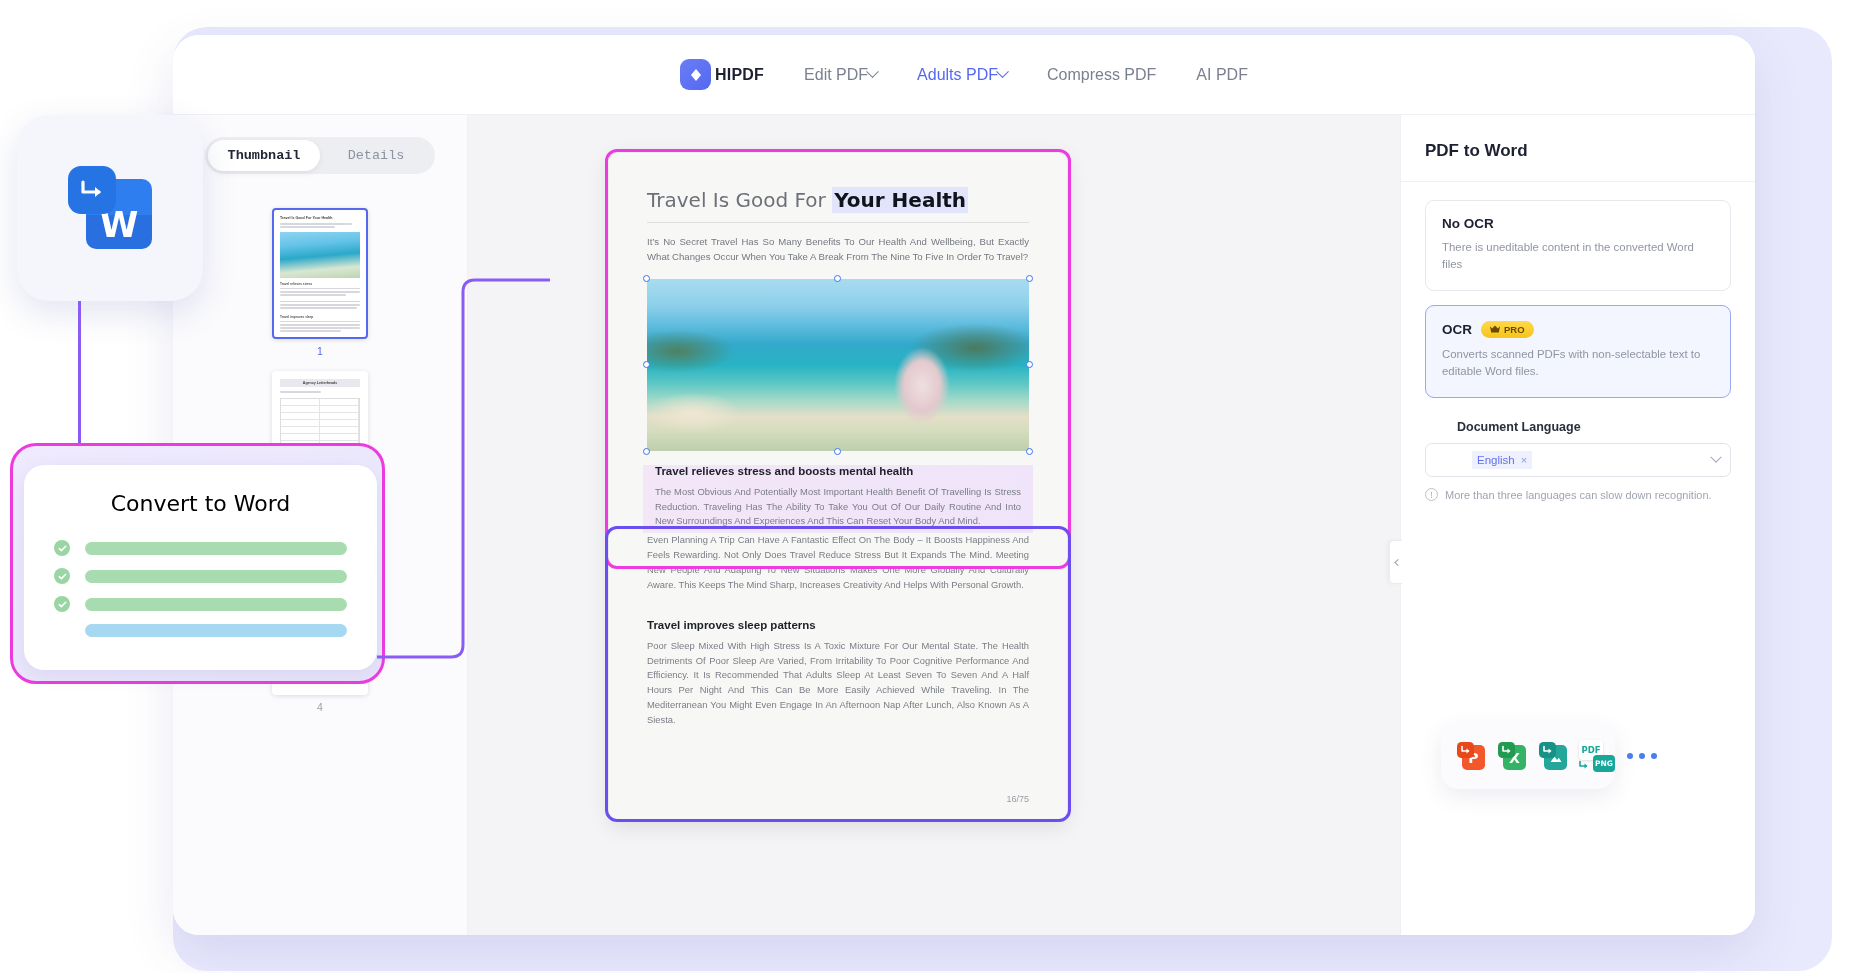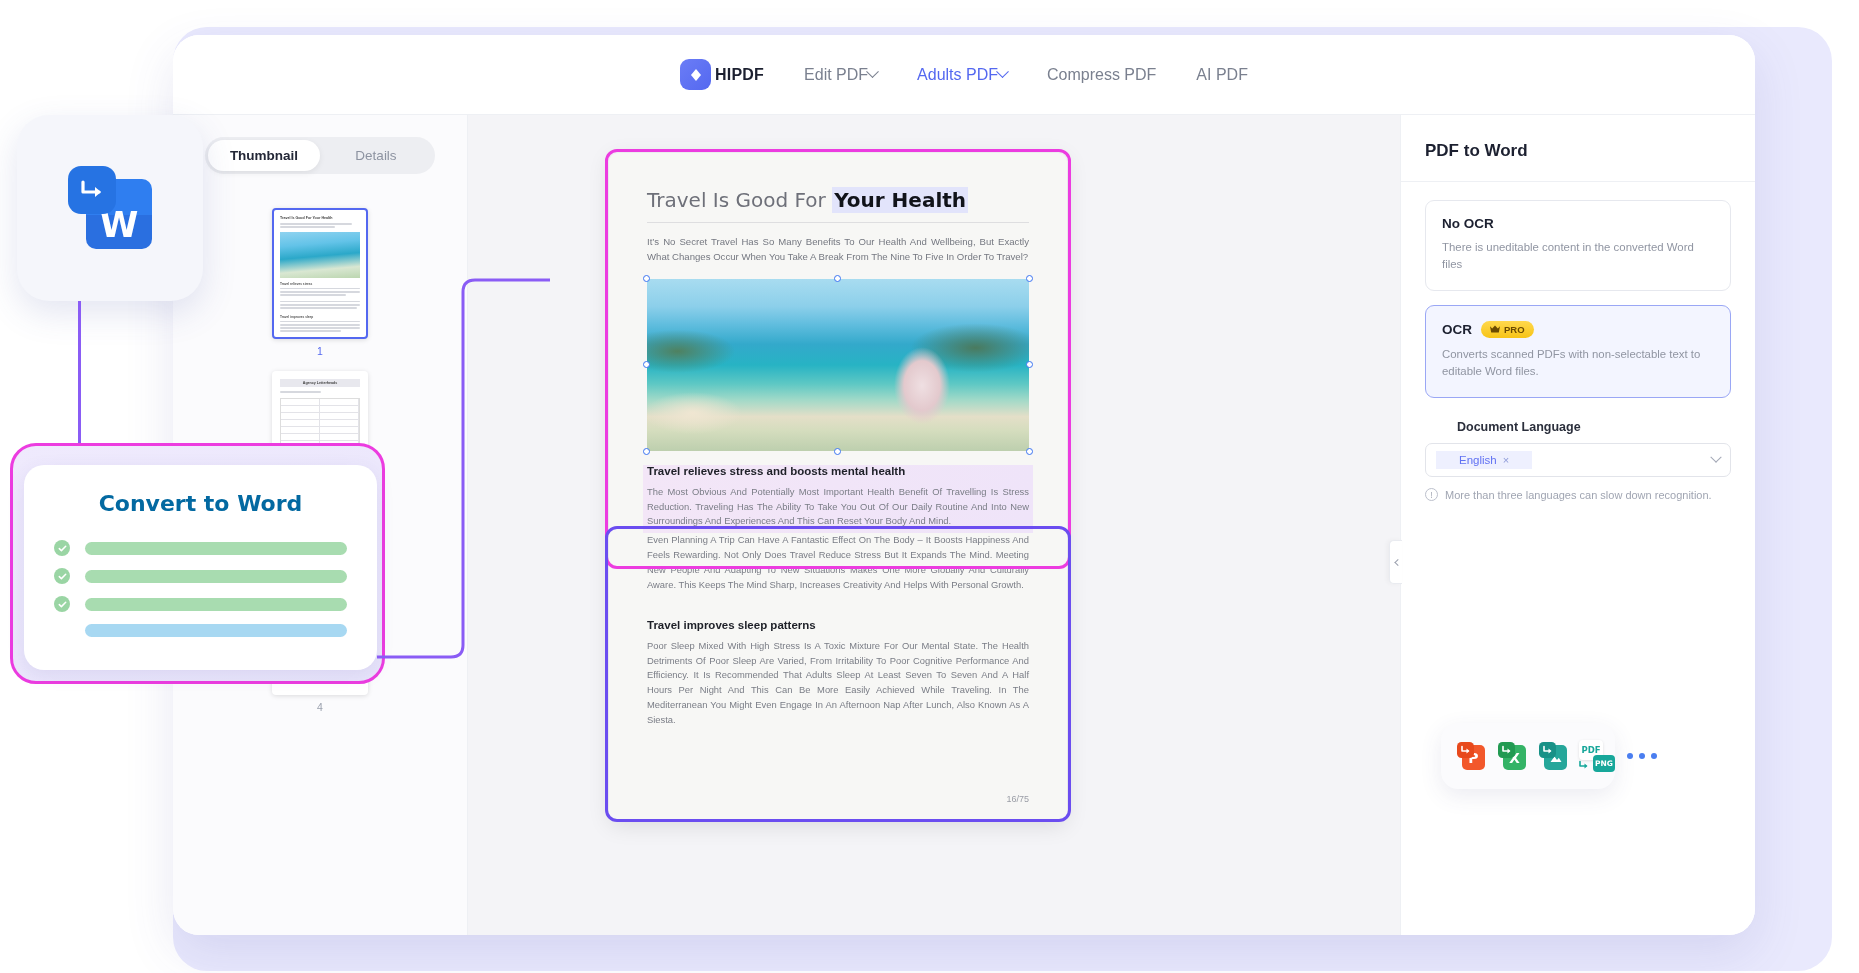--- a/index.html
+++ b/index.html
@@ -46,21 +46,21 @@
   .left-panel { width:295px; background:#fbfbfd; border-right:1px solid #eef0f4; position:relative; }
   .center-panel { flex:1; background:#f4f4f7; position:relative; overflow:hidden; }
   .right-panel { width:355px; background:#ffffff; border-left:1px solid #eef0f4; position:relative; }
 
   
   .tabs {
     position:absolute; left:32px; top:22px; width:230px; height:37px;
     background:#edeef2; border-radius:19px; display:flex; padding:3px;
   }
   .tab { flex:1; display:flex; align-items:center; justify-content:center;
-         font-size:13.5px; color:#8d93a1; border-radius:16px; cursor:pointer; }
+         font-size:13.5px; color:#8d93a1; border-radius:16px; cursor:pointer;font-family:Liberation Mono, monospace; }
   .tab.active { background:#fff; color:#232737; font-weight:600;
                 box-shadow:0 2px 6px rgba(0,0,0,.07); }
 
   
   .thumbs { position:absolute; left:0; top:75px; right:0; bottom:0; overflow:hidden; padding-top:18px; }
   .thumb-wrap { display:flex; flex-direction:column; align-items:center; margin-bottom:14px; }
   .thumb {
     width:96px; height:131px; background:#fff; border-radius:4px;
     border:2px solid transparent; box-shadow:0 1px 5px rgba(0,0,0,.13);
     position:relative; overflow:hidden; cursor:pointer;
@@ -143,21 +143,21 @@
     font-size:9.5px; font-weight:bold; border-radius:9px; padding:3px 9px;
     display:flex; align-items:center; gap:4px;
   }
   .opt-desc { font-size:11.4px; line-height:1.5; color:#9095a2; margin-top:8px; }
   .lbl { font-size:12.5px; font-weight:bold; color:#2b2f3c; margin:6px 0 9px;padding-left:32px; }
   .lang-select {
     height:34px; border:1px solid #e2e4ea; border-radius:7px;
     display:flex; align-items:center; padding:0 10px; cursor:pointer; background:#fff;
   }
   .chip { background:#eef0fe; color:#6172f3; font-size:11.5px; border-radius:0;
-          padding:3px 23px; display:flex; align-items:center; gap:6px; }
+          padding:3px 5px; display:flex; align-items:center; gap:6px;margin-left:36px; }
   .chip-x { color:#8f9bd8; font-size:11px; cursor:pointer; }
   .sel-caret { margin-left:auto; width:8px; height:8px; border-right:1.4px solid #a3a8b6;
                border-bottom:1.4px solid #a3a8b6; transform:rotate(45deg) translate(-2px,-2px); }
   .hint { display:flex; align-items:center; gap:7px; font-size:11px; color:#a0a5b2; margin-top:11px; }
   .hint-i { width:13px; height:13px; border-radius:50%; border:1.2px solid #bcc0cc;
             display:flex; align-items:center; justify-content:center; font-size:9px; color:#a8acb8; }
 
   .collapse-tab {
     position:absolute; left:-12px; top:425px; width:13px; height:44px;
     background:#fff; border:1px solid #e9ebf0; border-right:none;
@@ -191,21 +191,21 @@
   .ctw-outer {
     position:absolute; left:10px; top:443px; width:375px; height:241px;
     background:linear-gradient(160deg,#efeafd,#e8e5fb); border-radius:26px;
     border:3px solid #ec3ce0;
   }
   .ctw-inner {
     position:absolute; left:11px; top:19px; width:353px; height:205px;
     background:#fff; border-radius:20px; box-shadow:0 5px 18px rgba(80,70,160,.1);
     padding:26px 30px;
   }
-  .ctw-title { font-size:22px; font-weight:bold; color:#0369a1; text-align:center;
+  .ctw-title { font-size:22px; font-weight:normal; color:#000000; text-align:center;
                font-family:"DejaVu Sans",sans-serif; }
   .ctw-rows { margin-top:24px; }
   .ctw-row { display:flex; align-items:center; gap:15px; margin-bottom:12px; }
   .ctw-check { width:16px; height:16px; border-radius:50%; background:#9ad5a4;
                display:flex; align-items:center; justify-content:center; flex:0 0 auto; }
   .ctw-bar { flex:1; height:13px; border-radius:7px; background:#a8dcb0; }
   .ctw-bar.blue { background:#a7d8f2; }
   .ctw-bar.nocheck { margin-left:31px; }
 
   .connector-path { position:absolute; left:380px; top:280px; }
@@ -415,21 +415,21 @@
               <span class="hnd tl"></span>
               <span class="hnd tc"></span>
               <span class="hnd tr"></span>
               <span class="hnd ml"></span>
               <span class="hnd mr"></span>
               <span class="hnd bl"></span>
               <span class="hnd bc"></span>
               <span class="hnd br"></span>
             </div>
 
-            <div class="highlighted" style="margin:0 -4px; padding:0 4px 4px;">
+            <div class="highlighted" style="margin:0 -4px; padding:0 12px 4px;">
               <div class="sec-h">Travel relieves stress and boosts mental health</div>
               <div class="sec-p">The Most Obvious And Potentially Most Important Health Benefit Of Travelling Is Stress Reduction. Traveling Has The Ability To Take You Out Of Our Daily Routine And Into New Surroundings And Experiences And This Can Reset Your Body And Mind.</div>
             </div>
 
             <div style="">
               <div class="sec-p">Even Planning A Trip Can Have A Fantastic Effect On The Body – It Boosts Happiness And Feels Rewarding. Not Only Does Travel Reduce Stress But It Expands The Mind. Meeting New People And Adapting To New Situations Makes One More Globally And Culturally Aware. This Keeps The Mind Sharp, Increases Creativity And Helps With Personal Growth.</div>
             </div>
 
             <div>
               <div class="sec-h" style="margin-top:26px">Travel improves sleep patterns</div>

